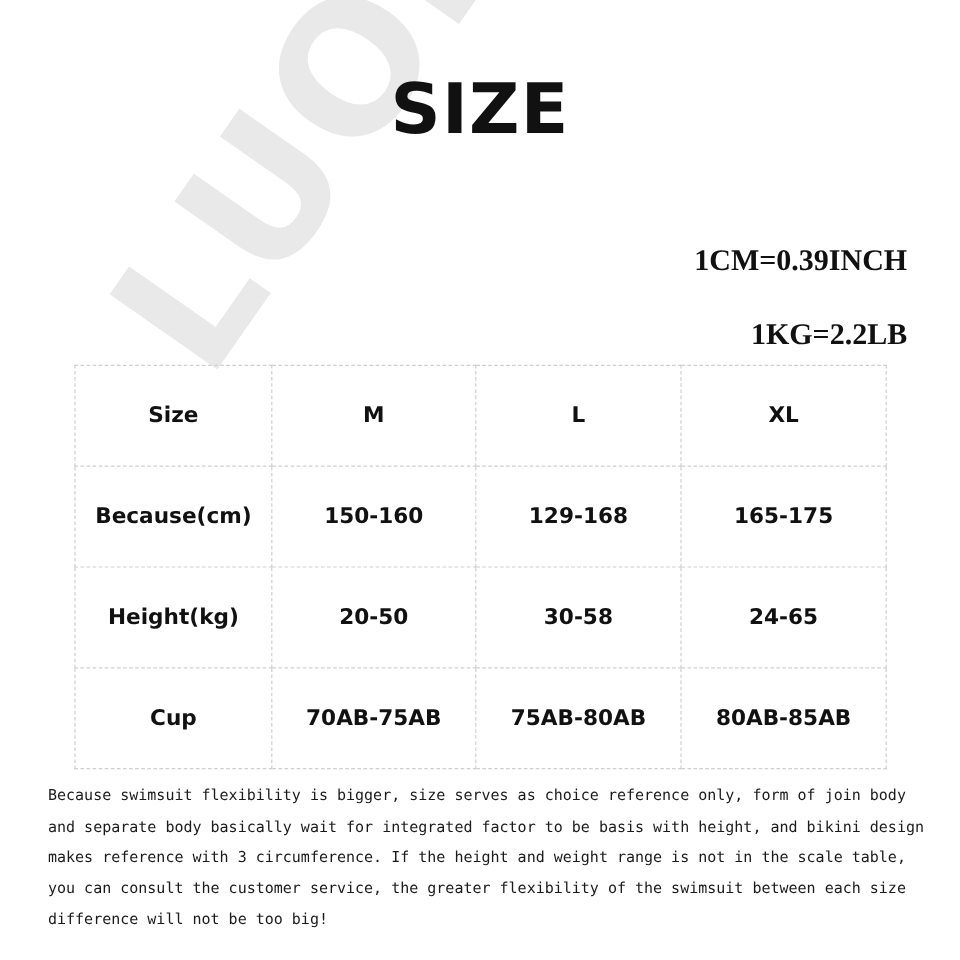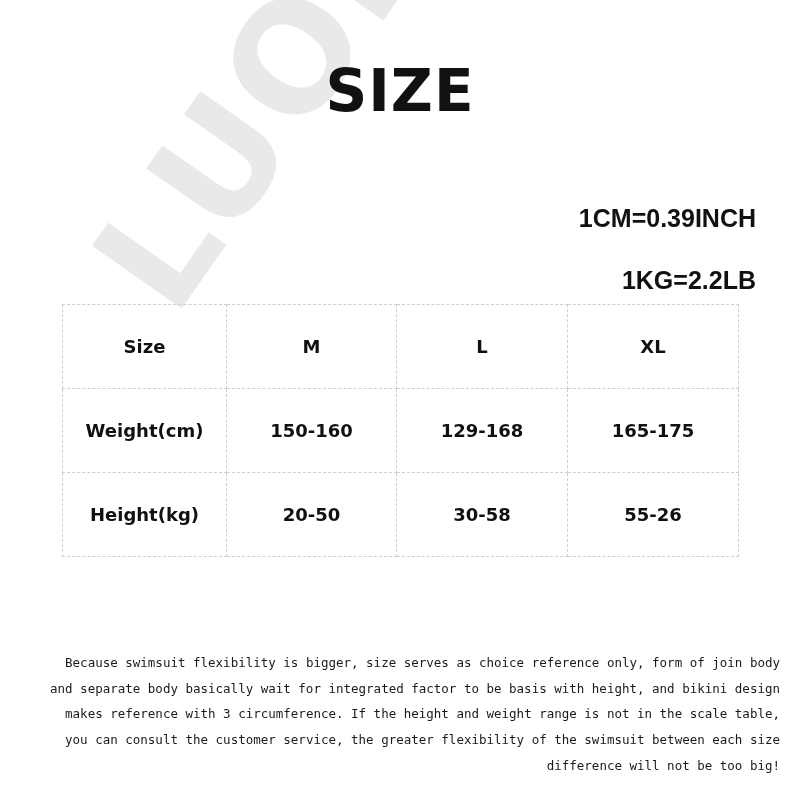--- a/index.html
+++ b/index.html
@@ -62,21 +62,21 @@
     font-size: 58px;
     letter-spacing: 1px;
     color: #111111;
     line-height: 1;
   }
 
   
   .conv {
     position: absolute;
     right: 44px;
-    font-family: Liberation Sans, sans-serif;
+    font-family: Liberation Serif, serif;
     font-weight: bold;
     font-size: 25px;
     color: #111111;
     white-space: nowrap;
     text-align: right;
   }
   .conv.l1 { top: 204px; }
   .conv.l2 { top: 266px; }
 
   
@@ -113,21 +113,21 @@
   
   .note {
     position: absolute;
     left: 40px;
     top: 650px;
     width: 740px;
     font-family: "DejaVu Sans Mono", monospace;
     font-size: 12.5px;
     line-height: 2.05;
     color: #1a1a1a;
-    text-align: right;
+    text-align: left;
     letter-spacing: 0px;
   }
 </style>
 </head>
 <body>
 
 <div id="page">
 
   <div id="watermark">
     <div class="wm-text">LUOKE</div>
@@ -149,30 +149,36 @@
             <col class="c4">
         </colgroup>
         <tbody>
           <tr>
             <td class="head-label">Size</td>
             <td class="head-label">M</td>
             <td class="head-label">L</td>
             <td class="head-label">XL</td>
           </tr>
           <tr>
-            <td>Weight(cm)</td>
+            <td>Because(cm)</td>
             <td>150-160</td>
             <td>129-168</td>
             <td>165-175</td>
           </tr>
           <tr>
             <td>Height(kg)</td>
             <td>20-50</td>
             <td>30-58</td>
-            <td>55-26</td>
+            <td>24-65</td>
+          </tr>
+          <tr>
+            <td>Cup</td>
+            <td>70AB-75AB</td>
+            <td>75AB-80AB</td>
+            <td>80AB-85AB</td>
           </tr>
         </tbody>
       </table>
     </div>
 
     <div class="note">Because swimsuit flexibility is bigger, size serves as choice reference only, form of join body and separate body basically wait for integrated factor to be basis with height, and bikini design makes reference with 3 circumference. If the height and weight range is not in the scale table, you can consult the customer service, the greater flexibility of the swimsuit between each size difference will not be too big!</div>
 
   </div>
 </div>
 

